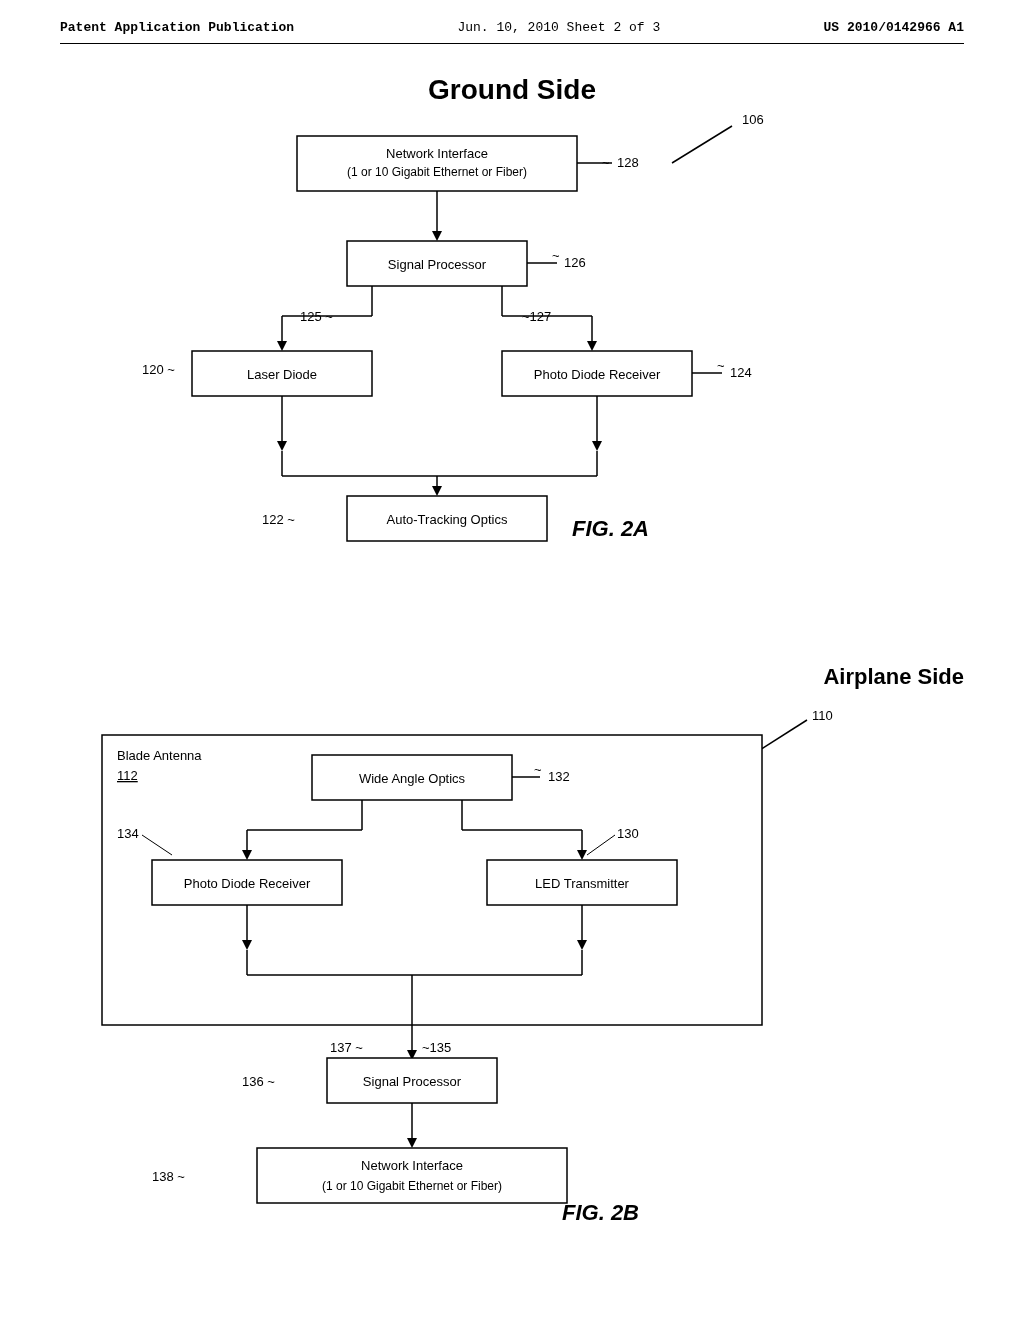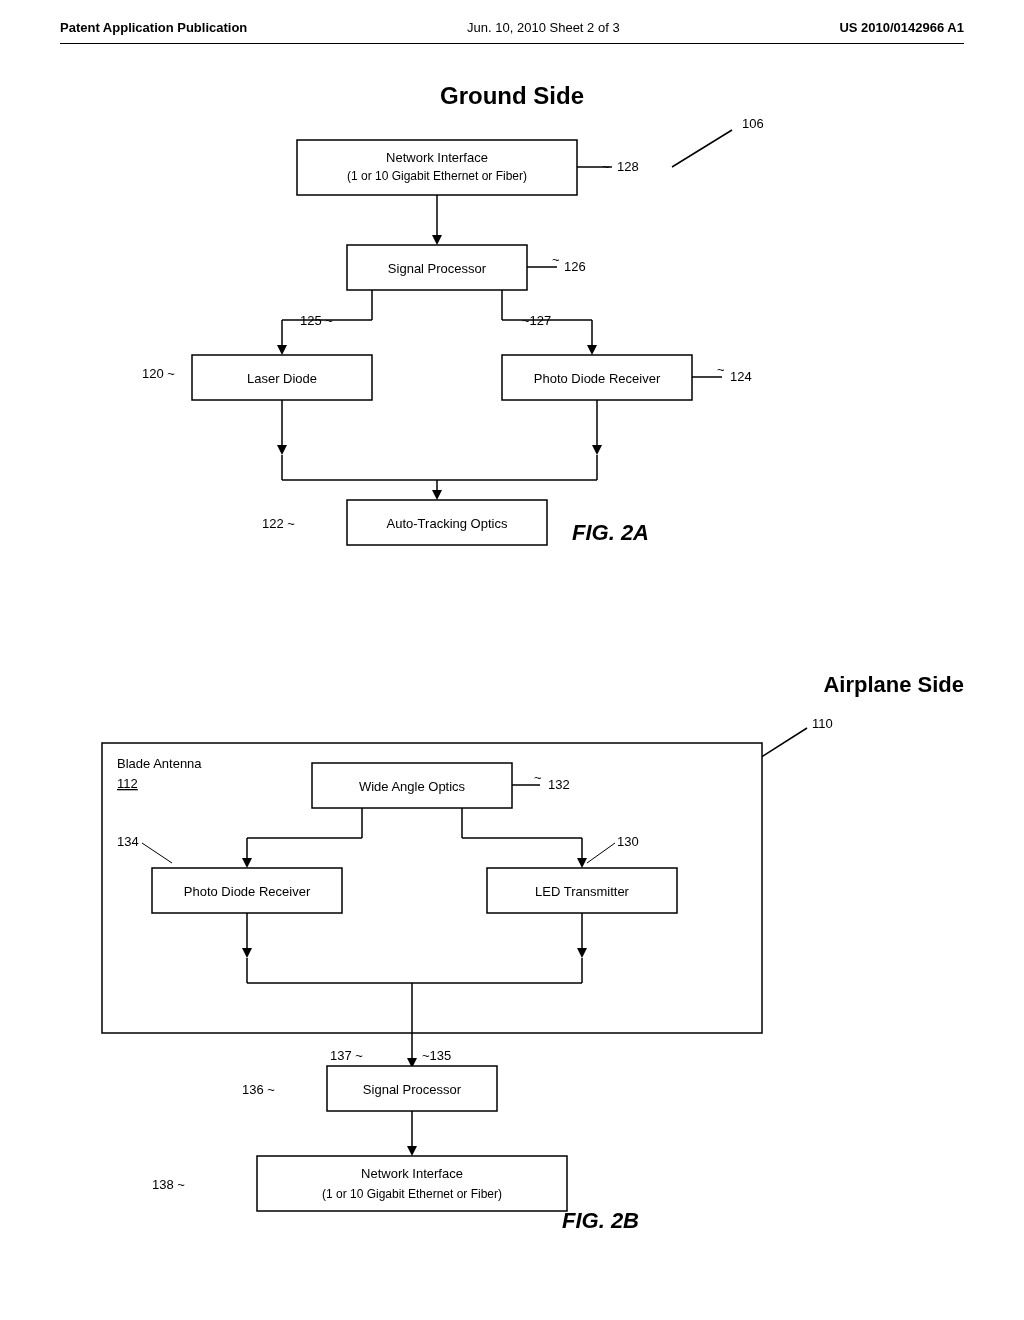--- a/index.html
+++ b/index.html
@@ -20,23 +20,23 @@
       position: relative;
     }
 
     
     .header {
       display: flex;
       justify-content: space-between;
       align-items: flex-start;
       border-bottom: 1px solid #000;
       padding-bottom: 8px;
-      margin-bottom: 38px;
+      margin-bottom: 30px;
       font-size: 13px;
-      font-family: Liberation Sans, sans-serif;
+      font-family: Liberation Mono, monospace;
       gap: 39px;
     }
     .header-left { font-weight: bold; }
     .header-center { text-align: center; }
     .header-right { text-align: right; font-weight: bold; }
 
     
     .top-section {
       position: relative;
       height: 560px;
@@ -55,21 +55,21 @@
 <div class="page">
 
   <div class="header">
     <div class="header-left">Patent Application Publication</div>
     <div class="header-center">Jun. 10, 2010  Sheet 2 of 3</div>
     <div class="header-right">US 2010/0142966 A1</div>
   </div>
 
   <div class="top-section">
 
-    <div style="text-align:center; font-size:24px; font-weight:bold; font-family:Arial,sans-serif; margin-bottom:0;">Ground Side</div>
+    <div style="text-align:center; font-size:28px; font-weight:bold; font-family:Arial,sans-serif; margin-bottom:0;">Ground Side</div>
 
     <svg width="860" height="530" style="display:block; margin:0 auto;">
 
       <rect x="215" y="30" width="280" height="55" fill="white" stroke="black" stroke-width="1.5"></rect>
       <text x="355" y="52" text-anchor="middle" font-family="Arial,sans-serif" font-size="13">Network Interface</text>
       <text x="355" y="70" text-anchor="middle" font-family="Arial,sans-serif" font-size="12">(1 or 10 Gigabit Ethernet or Fiber)</text>
 
       <line x1="495" y1="57" x2="530" y2="57" stroke="black" stroke-width="1.5"></line>
       <text x="535" y="61" font-family="Arial,sans-serif" font-size="13">128</text>
 

